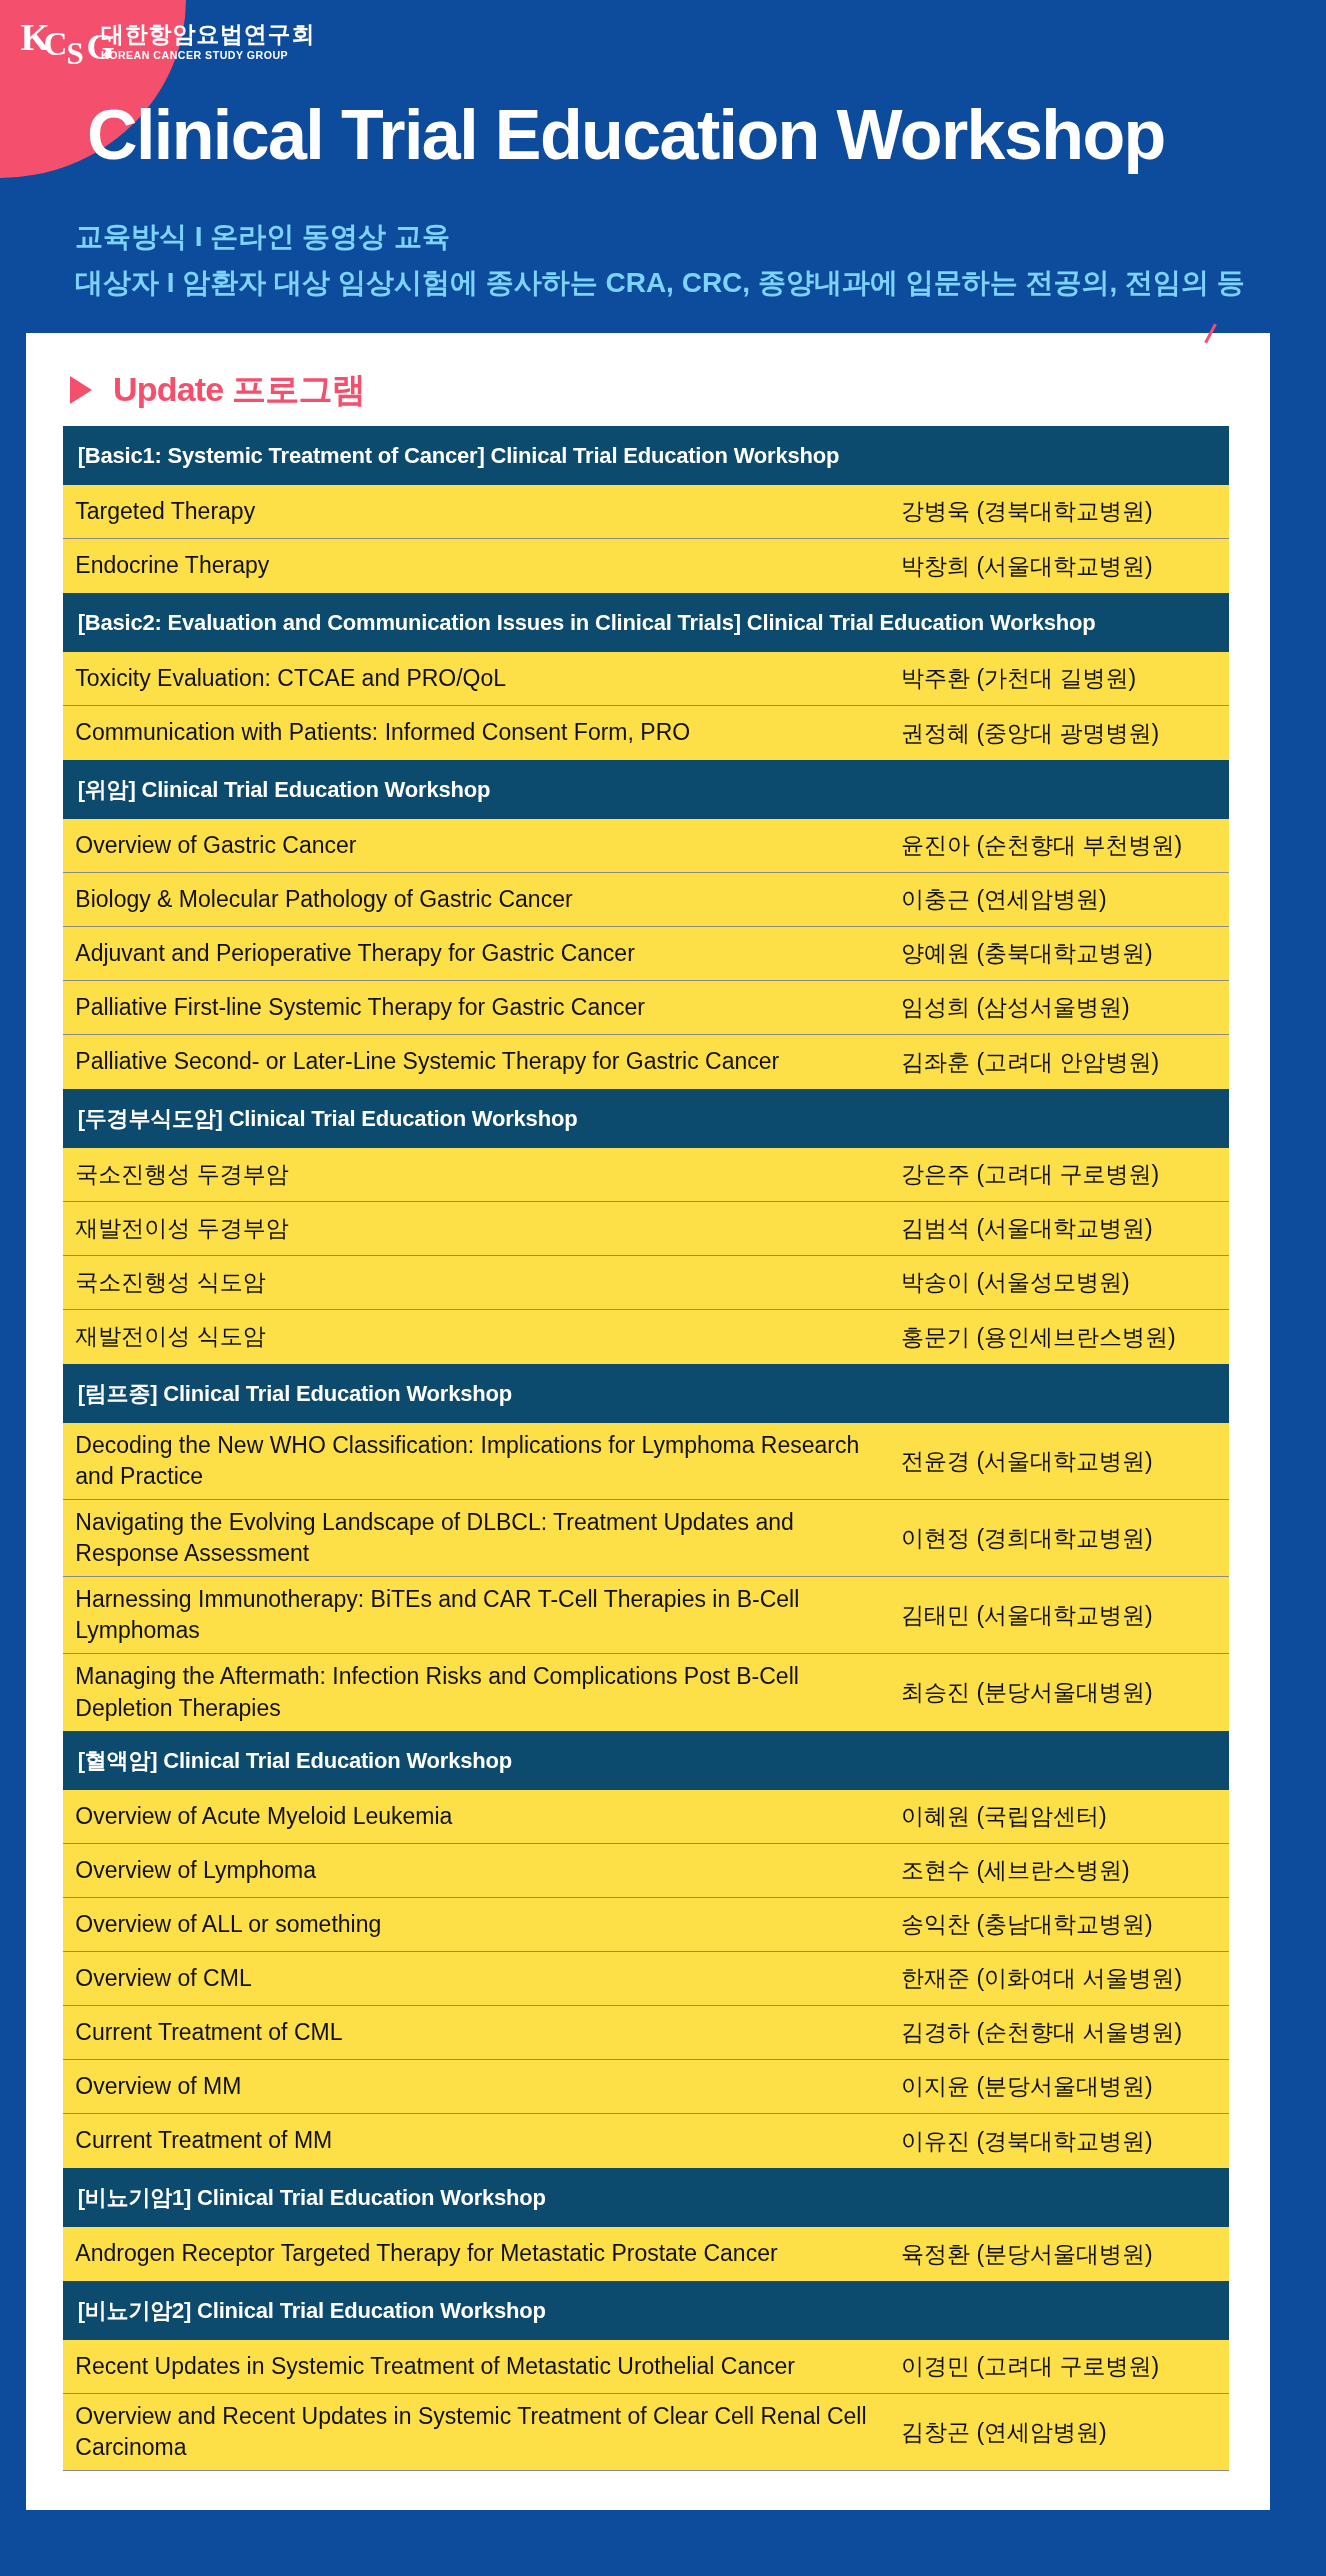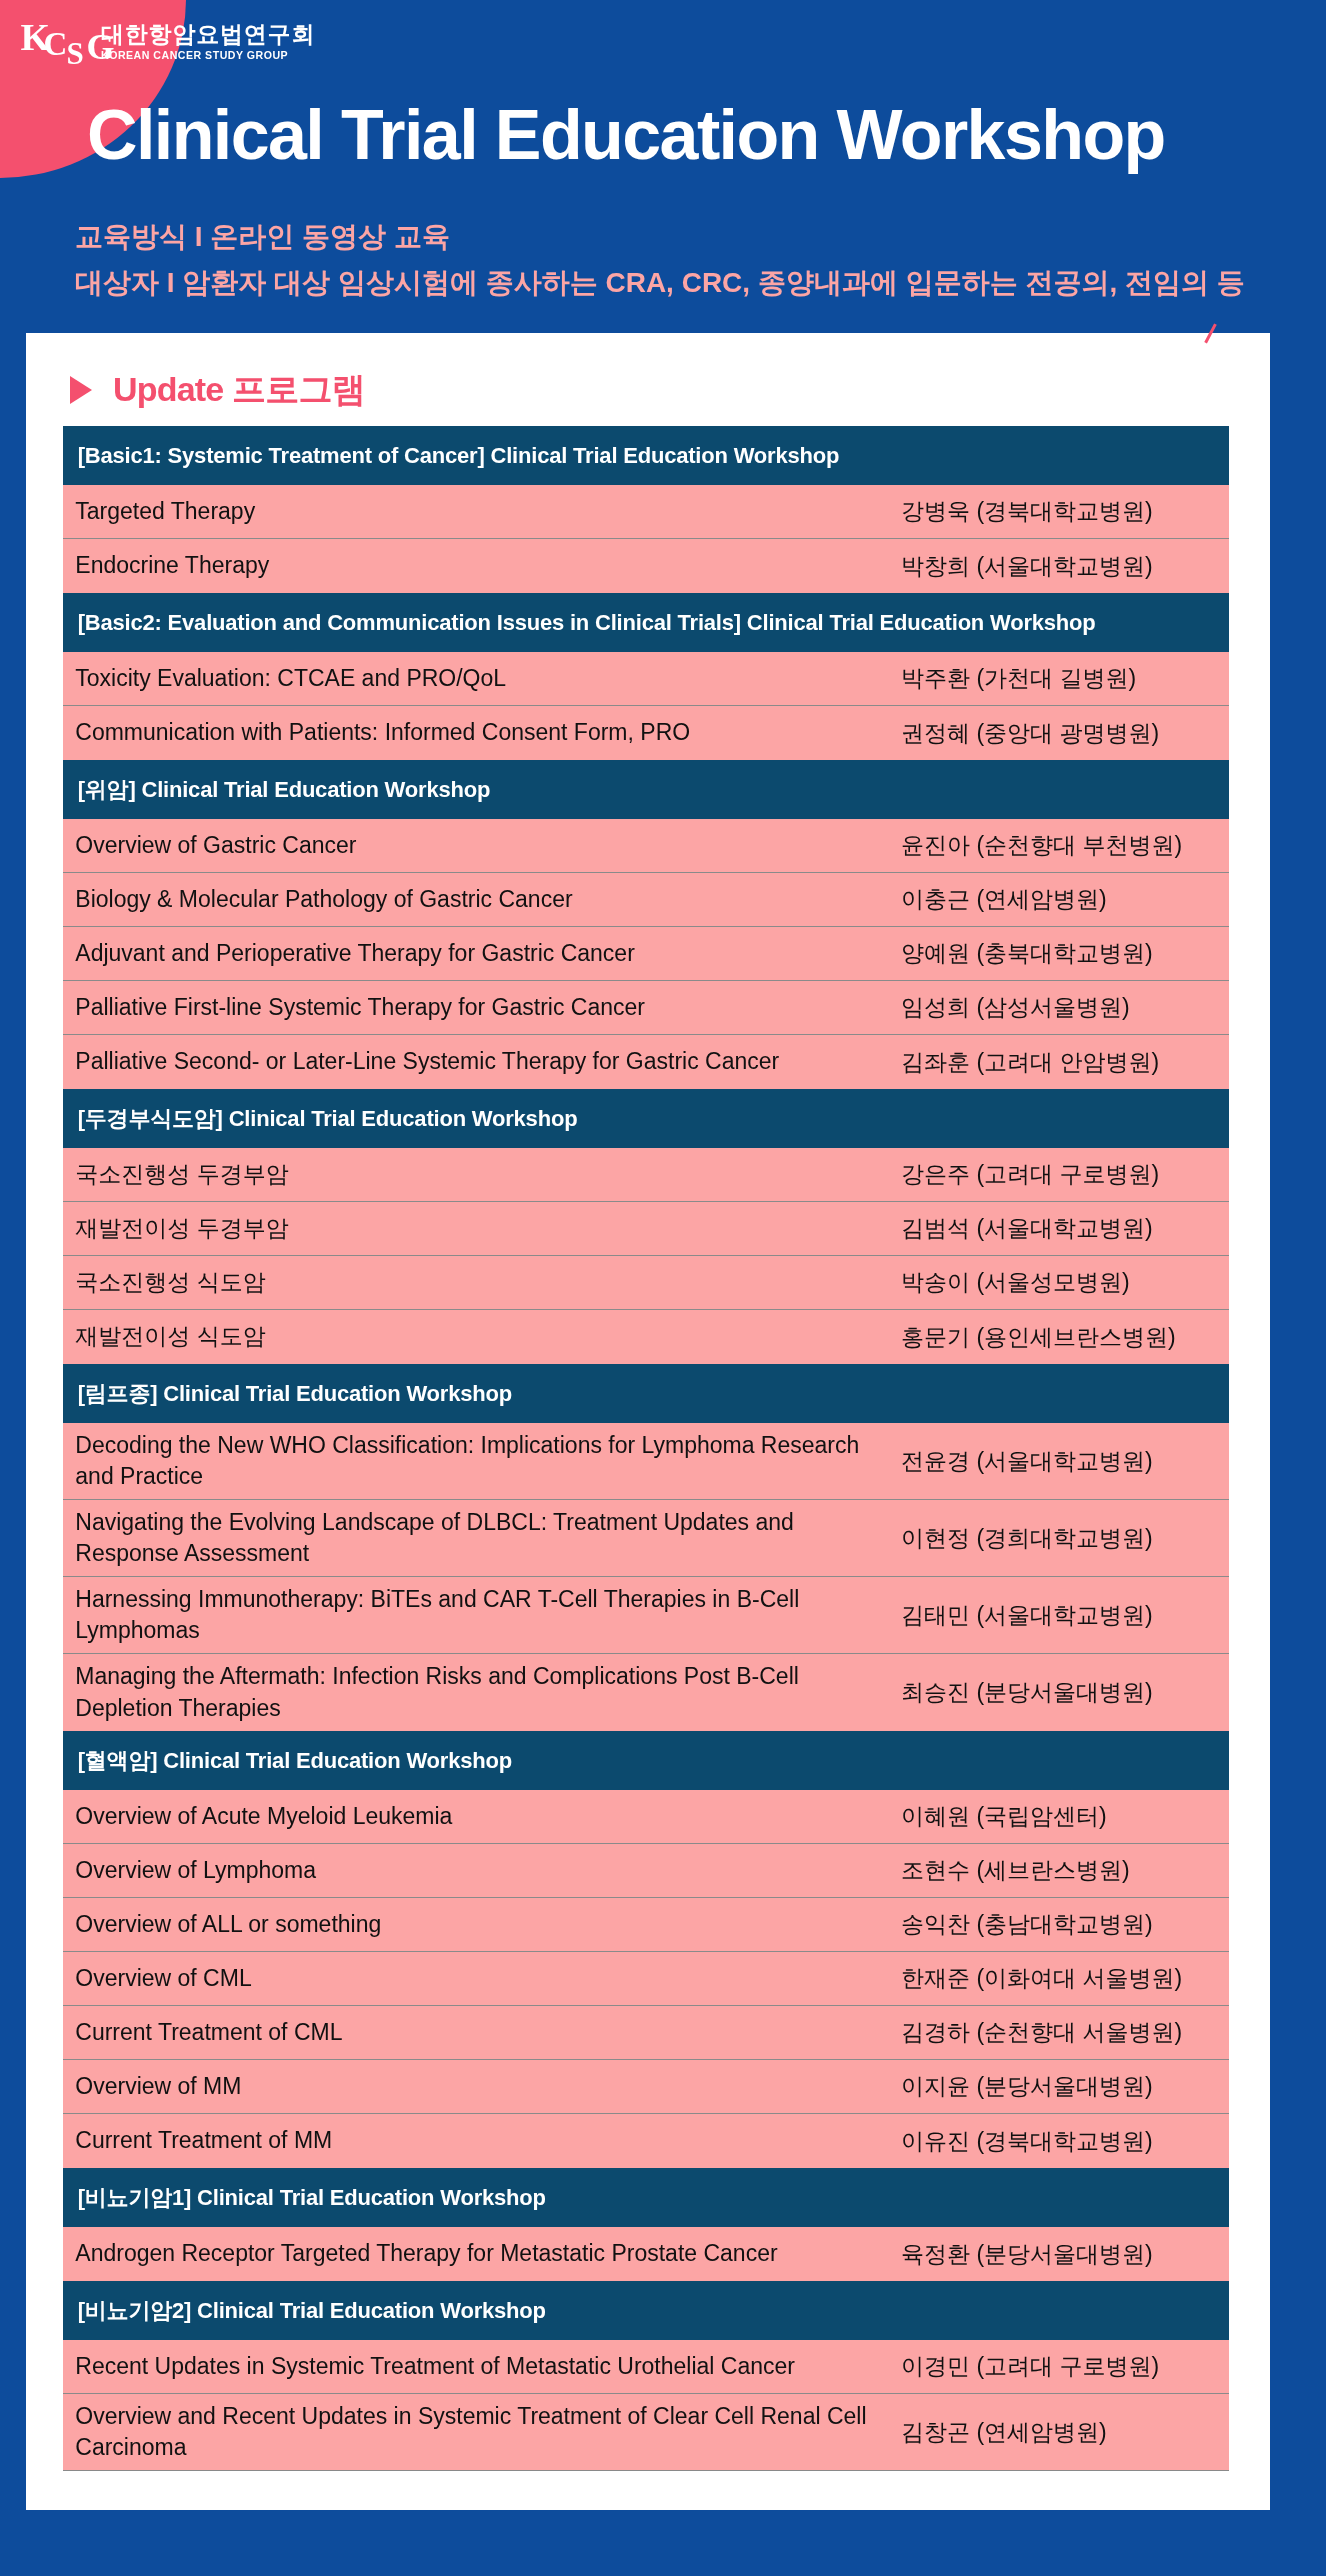--- a/index.html
+++ b/index.html
@@ -20,21 +20,21 @@
   .lc{left:23px;top:13px;font-size:33px;}
   .ls{left:46px;top:23px;font-size:31px;}
   .lg{left:66px;top:14px;font-size:36px;}
   .org{position:absolute;left:101px;top:22px;color:#fff;}
   .org-kr{font-size:23px;font-weight:700;letter-spacing:0.8px;line-height:1.05;}
   .org-en{font-size:10.6px;font-weight:700;letter-spacing:0.5px;margin-top:2.5px;}
   .title{
     position:absolute;left:72px;top:80px;width:1229px;margin:15px;
     color:#fff;font-size:70px;font-weight:700;letter-spacing:-1.6px;white-space:nowrap;
   }
-  .sub1,.sub2{position:absolute;left:75px;color:#fca5a5;font-weight:700;font-size:28px;white-space:nowrap;}
+  .sub1,.sub2{position:absolute;left:75px;color:#7dd3fc;font-weight:700;font-size:28px;white-space:nowrap;}
   .sub1{top:218px;}
   .sub2{top:264px;}
   
   .card{
     position:absolute;left:26px;top:333px;width:1244px;height:2177px;
     background:#ffffff;
   }
   .pink-slash{
     position:absolute;left:1183px;top:-9.8px;width:3.3px;height:21px;
     background:#f4506e;transform:rotate(28deg);
@@ -52,21 +52,21 @@
   
   .table{position:absolute;left:37px;top:93px;width:1166px;}
   .bar{
     height:59px;background:#0c4a6e;color:#fff;
     display:flex;align-items:center;
     padding-left:14.7px;box-sizing:border-box;
     font-size:22px;font-weight:700;letter-spacing:-0.2px;white-space:nowrap;
   }
   .row{
     min-height:54px;display:flex;align-items:center;box-sizing:border-box;
-    border-bottom:1.6px solid #8a8a8a;background:#fca5a5;
+    border-bottom:1.6px solid #8a8a8a;background:#fde047;
   }
   .row.tall{min-height:77px;}
   .row.nosep{border-bottom:none;}
   .topic{
     flex:1 1 auto;padding-left:12.3px;padding-right:14.7px;
     color:#111;font-size:23px;line-height:1.35;
   }
   .speaker{
     width:328px;flex:0 0 328px;
     color:#111;font-size:23px;white-space:nowrap;

